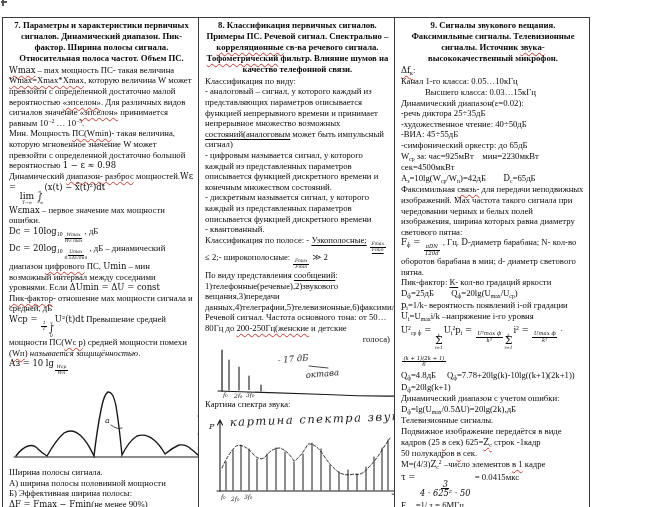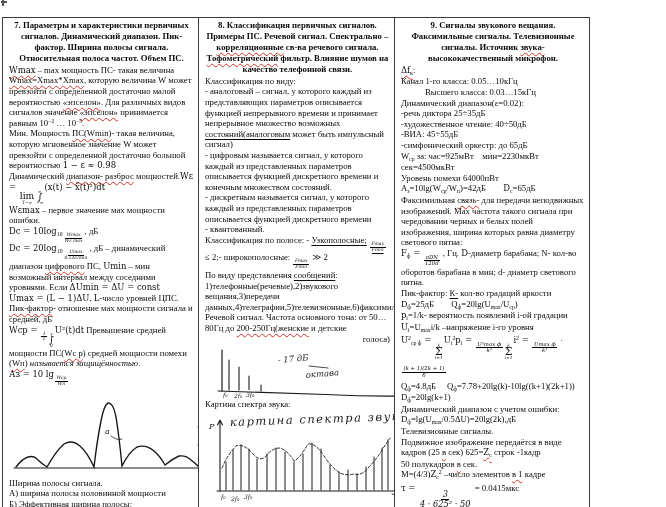--- a/index.html
+++ b/index.html
@@ -65,21 +65,20 @@
           </span><span class="m">(x(t) − x̃(t)²)dt</span></div>
         <div class="para "><span class="m">Wεmax</span><span> – первое значение мах мощности ошибки.</span></div>
         <div class="para "><span class="m">Dc = 10log</span><span class="sub">10</span><span class="frac sm">
             <span class="fn">Wmax</span>
             <span class="fd">Wε max</span>
           </span><span>, дБ</span></div>
         <div class="para "><span class="m">Dc = 20log</span><span class="sub">10</span><span class="frac sm">
             <span class="fn">Umax</span>
             <span class="fd">0.5ΔUmin</span>
           </span><span>, дБ – динамический диапазон </span><span class="wr">цифрового</span><span> ПС, </span><span class="m">Umin</span><span> – мин возможный интервал между соседними уровнями. Если </span><span class="m">ΔUmin = ΔU = const</span></div>
-        <div class="para "><span class="m">Umax = (L − 1)ΔU</span><span>, </span><span class="m">L</span><span>-число уровней ЦПС.</span></div>
         <div class="para "><span class="wr">Пик-фактор</span><span>- отношение мах мощности сигнала и средней, дБ</span></div>
         <div class="para "><span class="m">Wср = </span><span class="frac sm">
             <span class="fn">1</span>
             <span class="fd">T</span>
           </span><span class="lim ">
             <span class="lt">T</span>
             <span class="lm">∫</span>
             <span class="lb">0</span>
           </span><span class="m">U²(t)dt</span><span> Превышение средней мощности ПС(</span><span class="wr">Wс р</span><span>) средней мощности помехи (</span><span class="wr">Wп</span><span>) </span><span class="i">называется защищённостью</span><span>.</span></div>
         <div class="para "><span class="m">Аз = 10 lg</span><span class="frac sm">
@@ -149,21 +148,20 @@
         <div class="para "><span class="m wr">Δf</span><span class="sub wr">к</span><span>:</span></div>
         <div class="para "><span>Канал 1-го класса: 0.05…10кГц</span></div>
         <div class="para ind"><span>Высшего класса: 0.03…15кГц</span></div>
         <div class="para "><span>Динамический диапазон(ε=0.02):</span></div>
         <div class="para "><span>-речь диктора 25÷35дБ</span></div>
         <div class="para "><span>-художественное чтение: 40÷50дБ</span></div>
         <div class="para "><span>-ВИА:  45÷55дБ</span></div>
         <div class="para "><span>-симфонический оркестр: до 65дБ</span></div>
         <div class="para "><span>W</span><span class="sub">ср</span><span> за: час=925мВт&nbsp;&nbsp;&nbsp;&nbsp;мин=2230мкВт</span></div>
         <div class="para "><span>сек=4500мкВт</span></div>
-        <div class="para "><span>Уровень помехи 64000пВт</span></div>
         <div class="para "><span>А</span><span class="sub">з</span><span>=10lg(W</span><span class="sub">ср</span><span>/W</span><span class="sub">п</span><span>)=42дБ&nbsp;&nbsp;&nbsp;&nbsp;&nbsp;&nbsp;&nbsp;&nbsp;</span><span class="m">D</span><span class="sub">с</span><span>=65дБ</span></div>
         <div class="para "><span>Факсимильная </span><span class="wr">связь-</span><span> для передачи неподвижных изображений. Мах частота такого сигнала при чередовании черных и белых полей изображения, ширина которых равна диаметру светового пятна:</span></div>
         <div class="para "><span class="m">F</span><span class="sub">ф</span><span class="m"> = </span><span class="frac ">
             <span class="fn">πDN</span>
             <span class="fd">120d</span>
           </span><span> , Гц.  </span><span class="m">D</span><span>-диаметр барабана; N- кол-во оборотов барабана в мин; d- диаметр светового пятна.</span></div>
         <div class="para "><span>Пик-фактор: </span><span class="wg">К-</span><span> кол-во градаций яркости</span></div>
         <div class="para "><span>D</span><span class="sub">ф</span><span>=25дБ&nbsp;&nbsp;&nbsp;&nbsp;&nbsp;&nbsp;&nbsp;&nbsp;Q</span><span class="sub">ф</span><span>=20lg(U</span><span class="sub">max</span><span>/U</span><span class="sub">ср</span><span>)</span></div>
         <div class="para "><span class="m">p</span><span class="sub">i</span><span>=1/k- вероятность появлений i-ой градации</span></div>
         <div class="para "><span class="m">U</span><span class="sub">i</span><span>=U</span><span class="sub">max</span><span>i/k –напряжение i-го  уровня</span></div>

